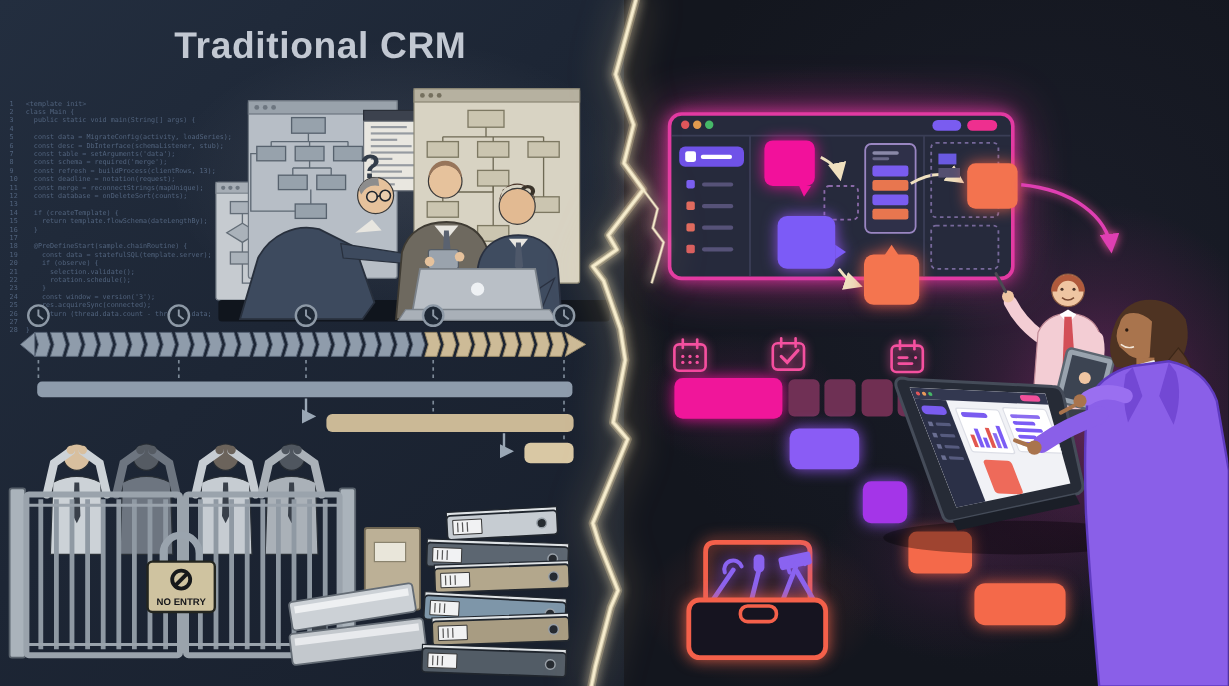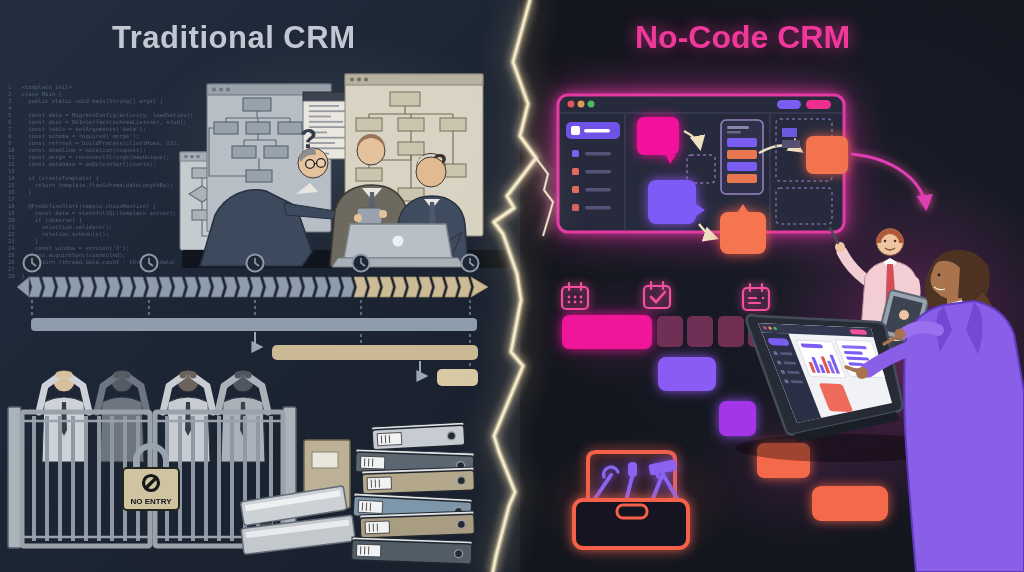--- a/index.html
+++ b/index.html
@@ -6,21 +6,21 @@
   #stage{position:relative;width:1024px;height:572px;overflow:hidden;
          font-family:"Liberation Sans",sans-serif;background:#151820;}
   #bg-left{position:absolute;left:0;top:0;width:520px;height:572px;
            background:linear-gradient(135deg,#232e3f 0%,#1d2635 45%,#181f2c 100%);}
   #bg-right{position:absolute;left:520px;top:0;width:504px;height:572px;
             background:radial-gradient(ellipse at 70% 40%, #1a1d29 0%, #13161e 70%);}
   #code-snippet{position:absolute;left:8px;top:84px;z-index:1;margin:0;
     font-family:"DejaVu Sans Mono",monospace;font-size:5.6px;line-height:7px;
     color:#51637d;white-space:pre;letter-spacing:0;}
   #scene{position:absolute;left:0;top:0;z-index:2;}
-  .title{position:absolute;z-index:3;text-align:left;font-weight:bold;margin:0;}
+  .title{position:absolute;z-index:3;text-align:center;font-weight:bold;margin:0;}
   #title-left{left:112px;top:20px;width:310px;font-size:31px;color:#c2c8d2;letter-spacing:.5px;}
   #title-right{left:635px;top:19px;width:310px;font-size:32px;color:#f0389b;
                text-shadow:0 0 14px rgba(240,56,155,.55),0 0 30px rgba(240,56,155,.3);}
   .glowWin{filter:drop-shadow(0 0 7px rgba(230,55,165,.85)) drop-shadow(0 0 20px rgba(230,55,165,.45));}
   .glowP{filter:drop-shadow(0 0 6px rgba(242,17,155,.9));}
   .glowPu{filter:drop-shadow(0 0 6px rgba(150,85,245,.9));}
   .glowO{filter:drop-shadow(0 0 6px rgba(244,100,74,.85));}
   .glowN{filter:drop-shadow(0 0 4px rgba(245,80,159,.95));}
   .glowW{filter:drop-shadow(0 0 5px rgba(255,238,195,.95)) drop-shadow(0 0 16px rgba(255,224,150,.5));}
 </style>
@@ -692,14 +692,13 @@
     <g class="glowW">
       <use href="#boltMain" stroke="rgba(240,220,170,0.28)" stroke-width="7" fill="none" stroke-linejoin="round"></use>
       <use href="#boltMain" stroke="rgba(248,236,200,0.55)" stroke-width="4" fill="none" stroke-linejoin="round"></use>
       <use href="#boltMain" stroke="#f6eccd" stroke-width="2.2" fill="none" stroke-linejoin="round"></use>
       <use href="#boltBranch" stroke="rgba(248,236,200,0.5)" stroke-width="2.6" fill="none"></use>
       <use href="#boltBranch" stroke="#f6eccd" stroke-width="1.3" fill="none"></use>
     </g>
   </svg>
 
   <h1 id="title-left" class="title">Traditional CRM</h1>
-  <h1 id="title-right" class="title">No-Code CRM</h1>
 </div>
 
 </body></html>

